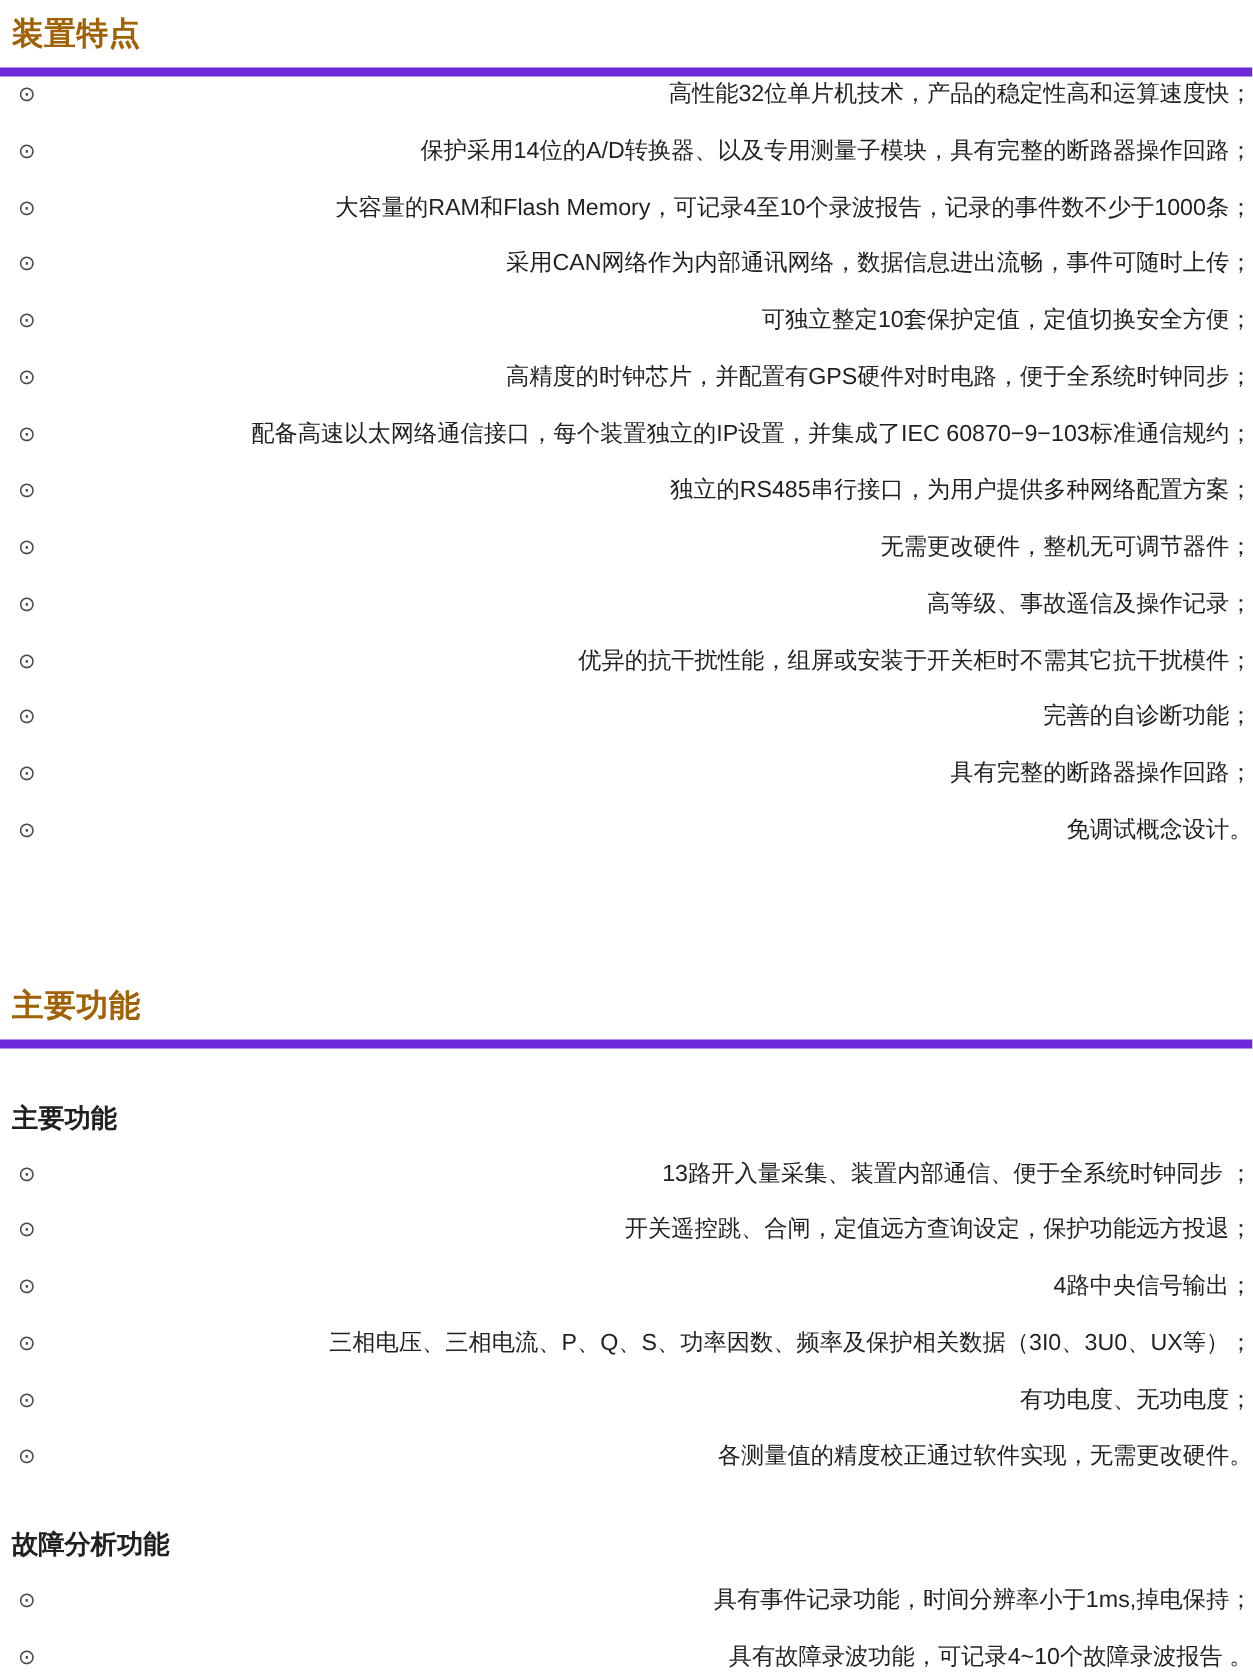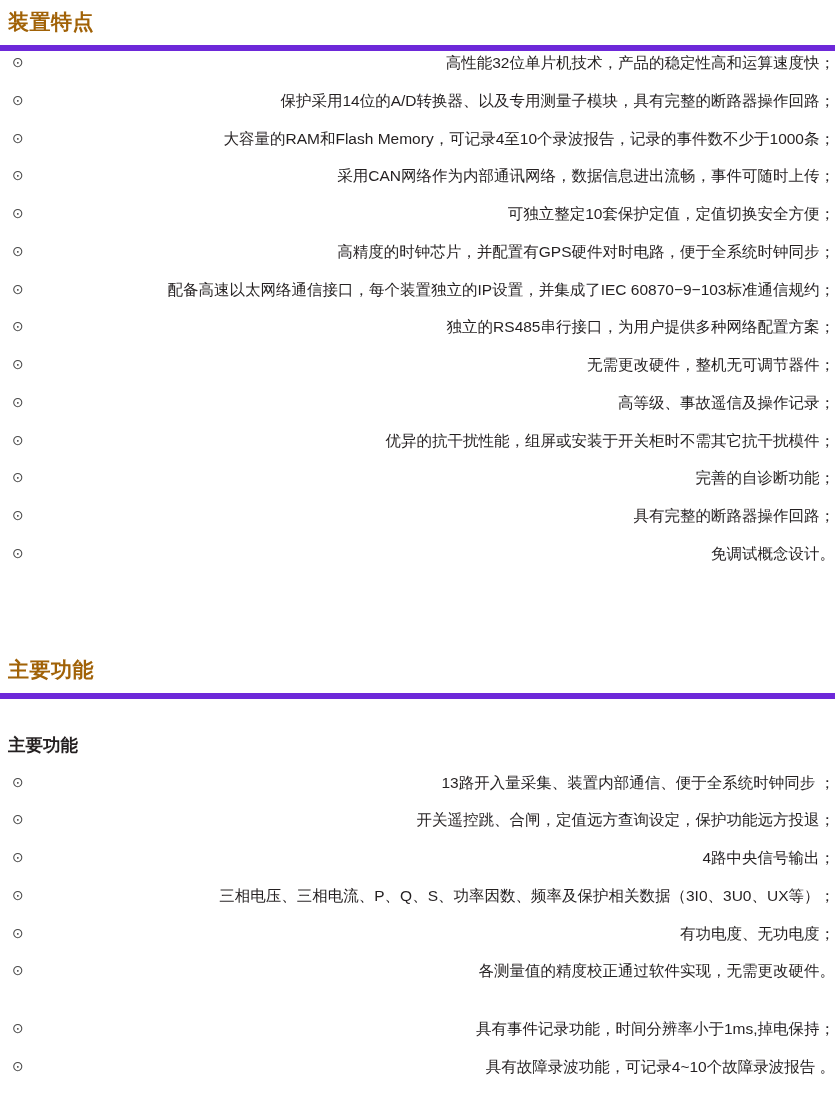--- a/index.html
+++ b/index.html
@@ -174,20 +174,21 @@
         <span class="txt">有功电度、无功电度；</span>
       </li>
       <li>
         <span class="bullet">⊙</span>
         <span class="txt">各测量值的精度校正通过软件实现，无需更改硬件。</span>
       </li>
     </ul>
 
     <div class="gap-sm"></div>
 
+    <h3 class="sub-head">故障分析功能</h3>
     <ul class="bullets">
       <li>
         <span class="bullet">⊙</span>
         <span class="txt">具有事件记录功能，时间分辨率小于1ms,掉电保持；</span>
       </li>
       <li>
         <span class="bullet">⊙</span>
         <span class="txt">具有故障录波功能，可记录4~10个故障录波报告 。</span>
       </li>
     </ul>

